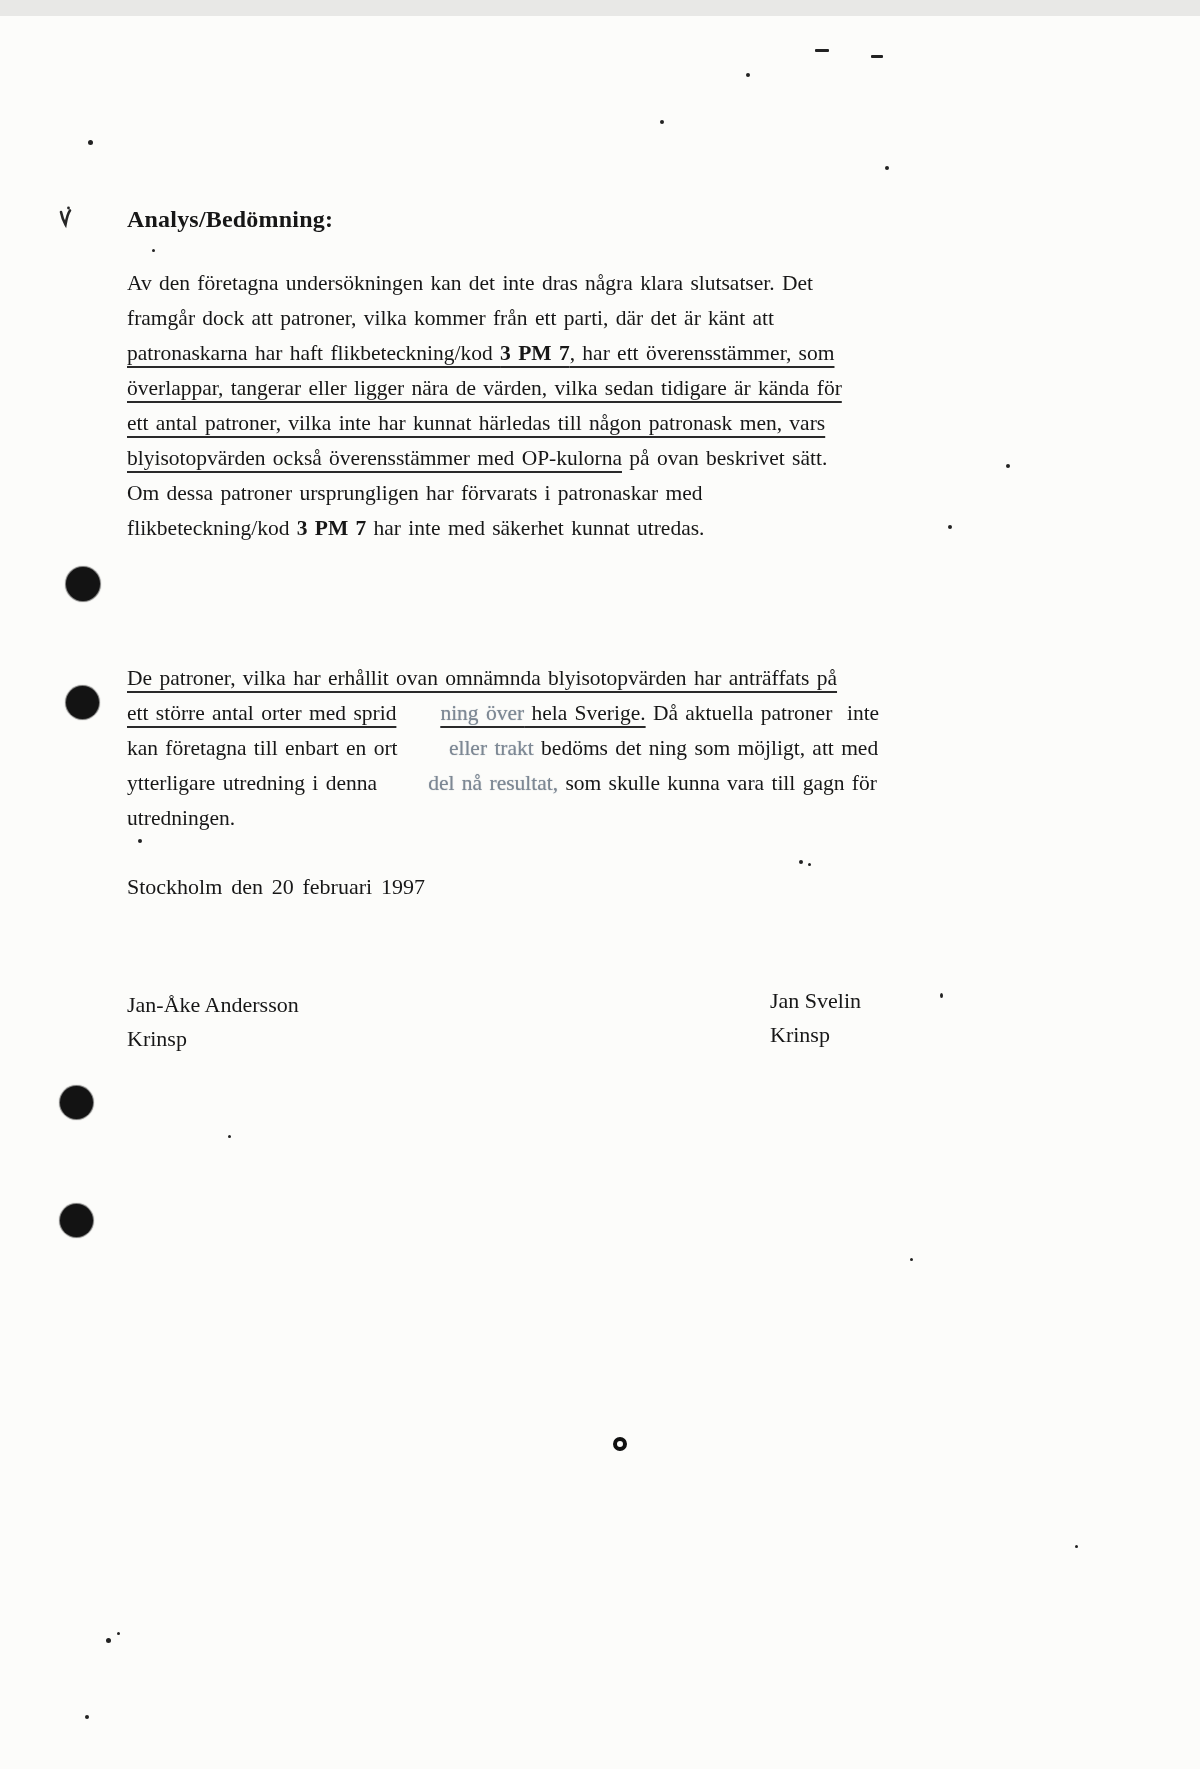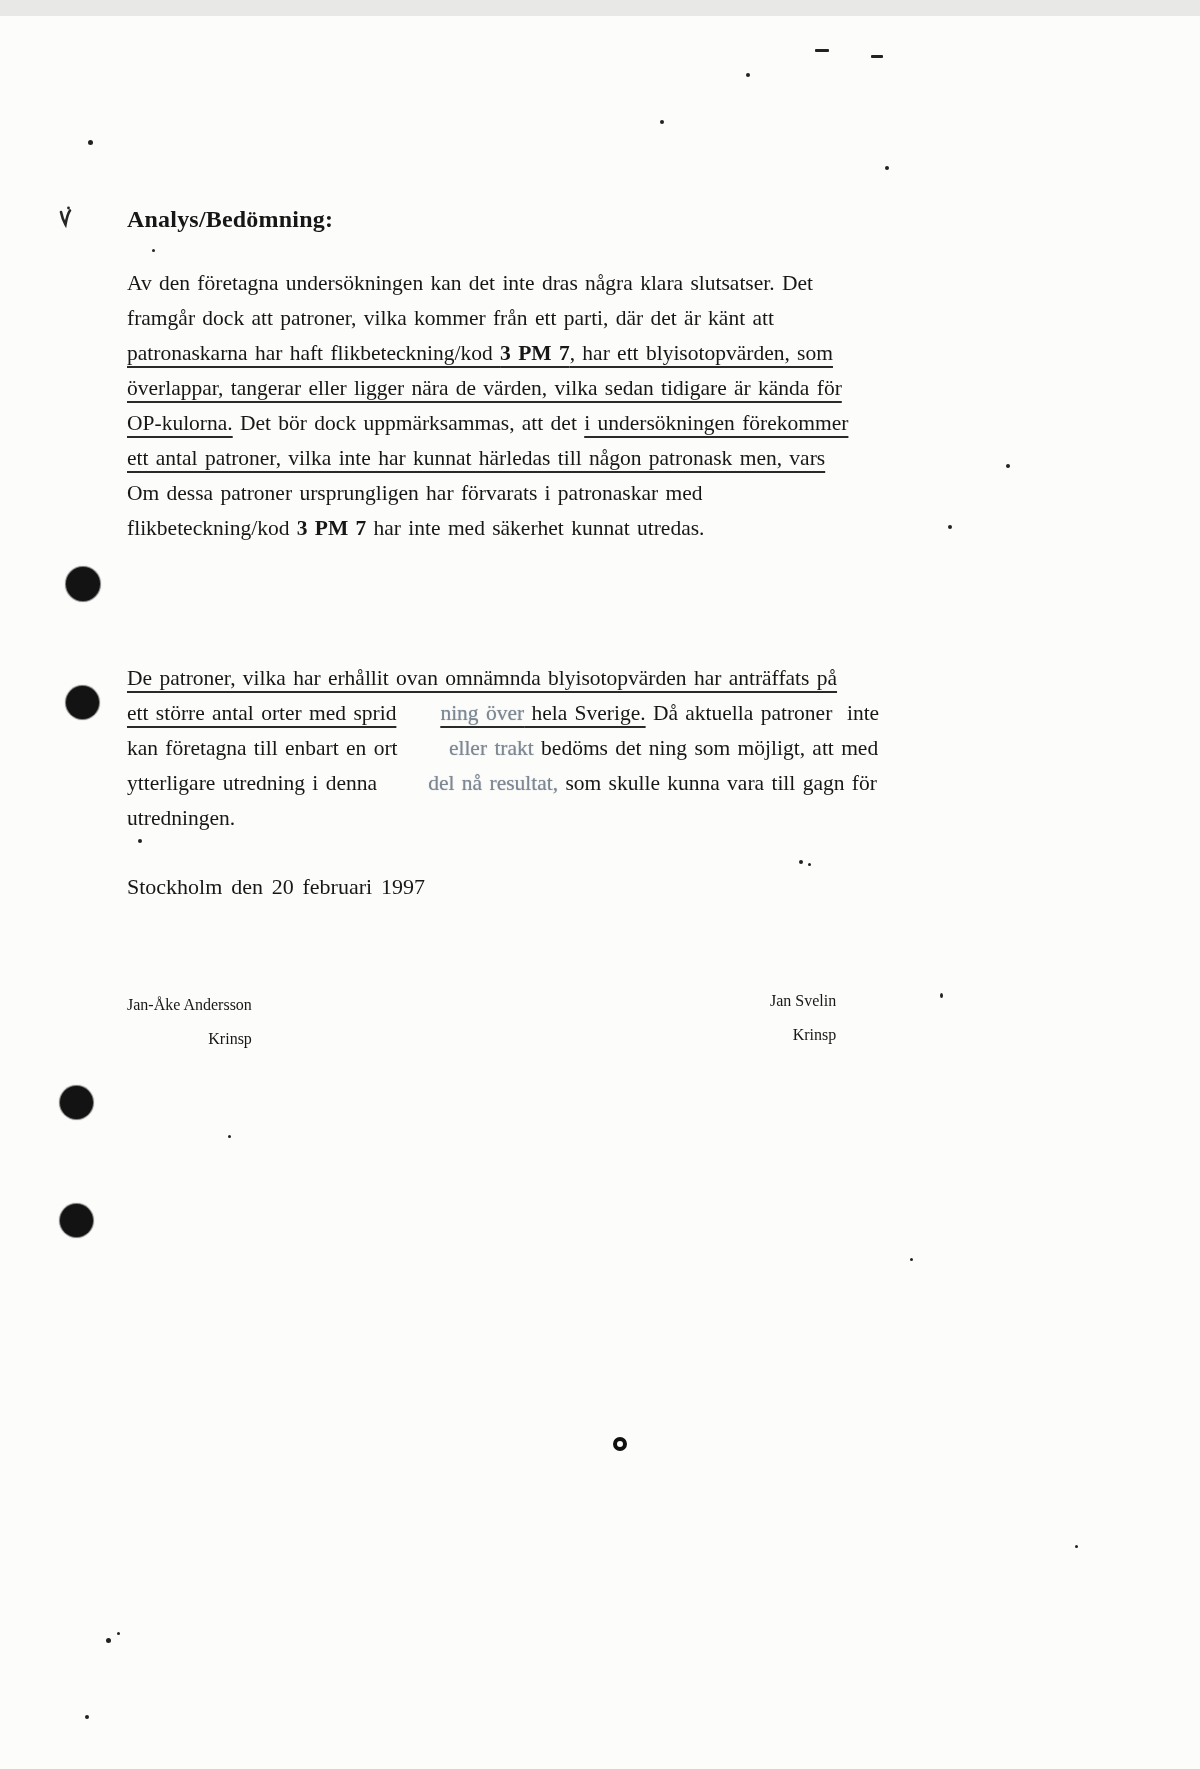--- a/index.html
+++ b/index.html
@@ -51,23 +51,22 @@
   }
   .dateline {
     position: absolute;
     left: 127px;
     top: 858px;
     font-size: 22px;
     word-spacing: 0.15em;
   }
   .sig {
     position: absolute;
-    font-size: 16px;
+    font-size: 22px;
     line-height: 34px;
-    text-align: right;
   }
   .sig-left { left: 127px; top: 972px; }
   .sig-right { left: 770px; top: 968px; }
   .checkmark {
     position: absolute;
     left: 57px;
     top: 188px;
   }
   .punch-dot {
     position: absolute;
@@ -98,24 +97,24 @@
       <path d="M4 8 C5 13, 7 18, 8.5 20.5 C9.5 15, 11 9, 13 6.5" fill="none" stroke="#262626" stroke-width="2.6" stroke-linecap="round"></path>
       <circle cx="11.5" cy="4" r="1.4" fill="#262626"></circle>
     </svg>
   </div>
 
   <h1 class="heading">Analys/Bedömning:</h1>
 
   <div class="para para1" id="para-0">
       <div class="tline"><span>Av den företagna undersökningen kan det inte dras några klara slutsatser. Det</span></div>
       <div class="tline"><span>framgår dock att patroner, vilka kommer från ett parti, där det är känt att</span></div>
-      <div class="tline"><span class="seg-u">patronaskarna har haft flikbeteckning/kod </span><span class="seg-b seg-u">3 PM 7</span><span class="seg-u">, har ett blyisotopvärden, som</span></div>
+      <div class="tline"><span class="seg-u">patronaskarna har haft flikbeteckning/kod </span><span class="seg-b seg-u">3 PM 7</span><span class="seg-u">, har ett överensstämmer, som</span></div>
       <div class="tline"><span class="seg-u">överlappar, tangerar eller ligger nära de värden, vilka sedan tidigare är kända för</span></div>
-      <div class="tline"><span class="seg-u">OP-kulorna.</span><span> Det bör dock uppmärksammas, att det </span><span class="seg-u">i undersökningen förekommer</span></div>
       <div class="tline"><span class="seg-u">ett antal patroner, vilka inte har kunnat härledas till någon patronask men, vars</span></div>
+      <div class="tline"><span class="seg-u">blyisotopvärden också överensstämmer med OP-kulorna</span><span> på ovan beskrivet sätt.</span></div>
       <div class="tline"><span>Om dessa patroner ursprungligen har förvarats i patronaskar med</span></div>
       <div class="tline"><span>flikbeteckning/kod </span><span class="seg-b">3 PM 7</span><span> har inte med säkerhet kunnat utredas.</span></div>
     </div>
 
   <div class="para para2" id="para-1">
       <div class="tline"><span class="seg-u">De patroner, vilka har erhållit ovan omnämnda blyisotopvärden har anträffats på</span></div>
       <div class="tline"><span class="seg-u">ett större antal orter med sprid</span><span class="seg-f seg-u">ning över</span><span class="seg-u"> hela Sverige.</span><span> Då aktuella patroner&nbsp; inte</span></div>
       <div class="tline"><span>kan företagna till enbart en ort </span><span class="seg-f">eller trakt</span><span> bedöms det ning som möjligt, att med</span></div>
       <div class="tline"><span>ytterligare utredning i denna </span><span class="seg-f">del nå resultat,</span><span> som skulle kunna vara till gagn för</span></div>
       <div class="tline"><span>utredningen.</span></div>

